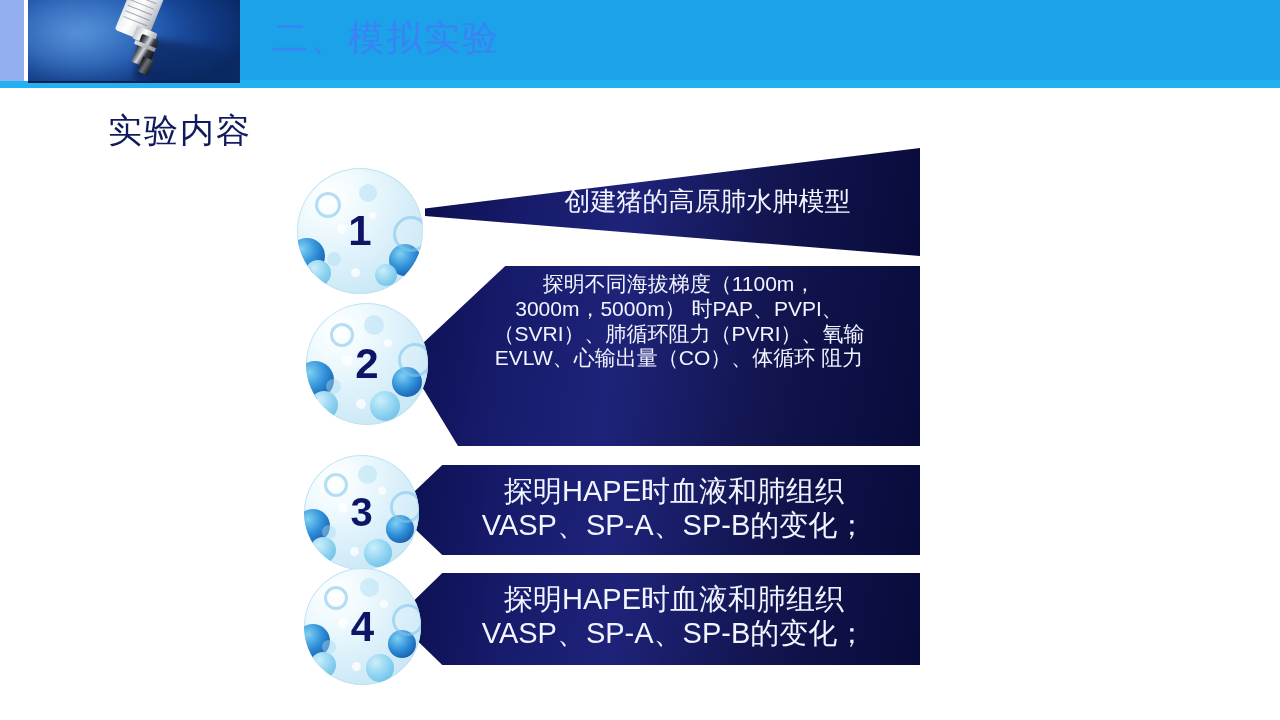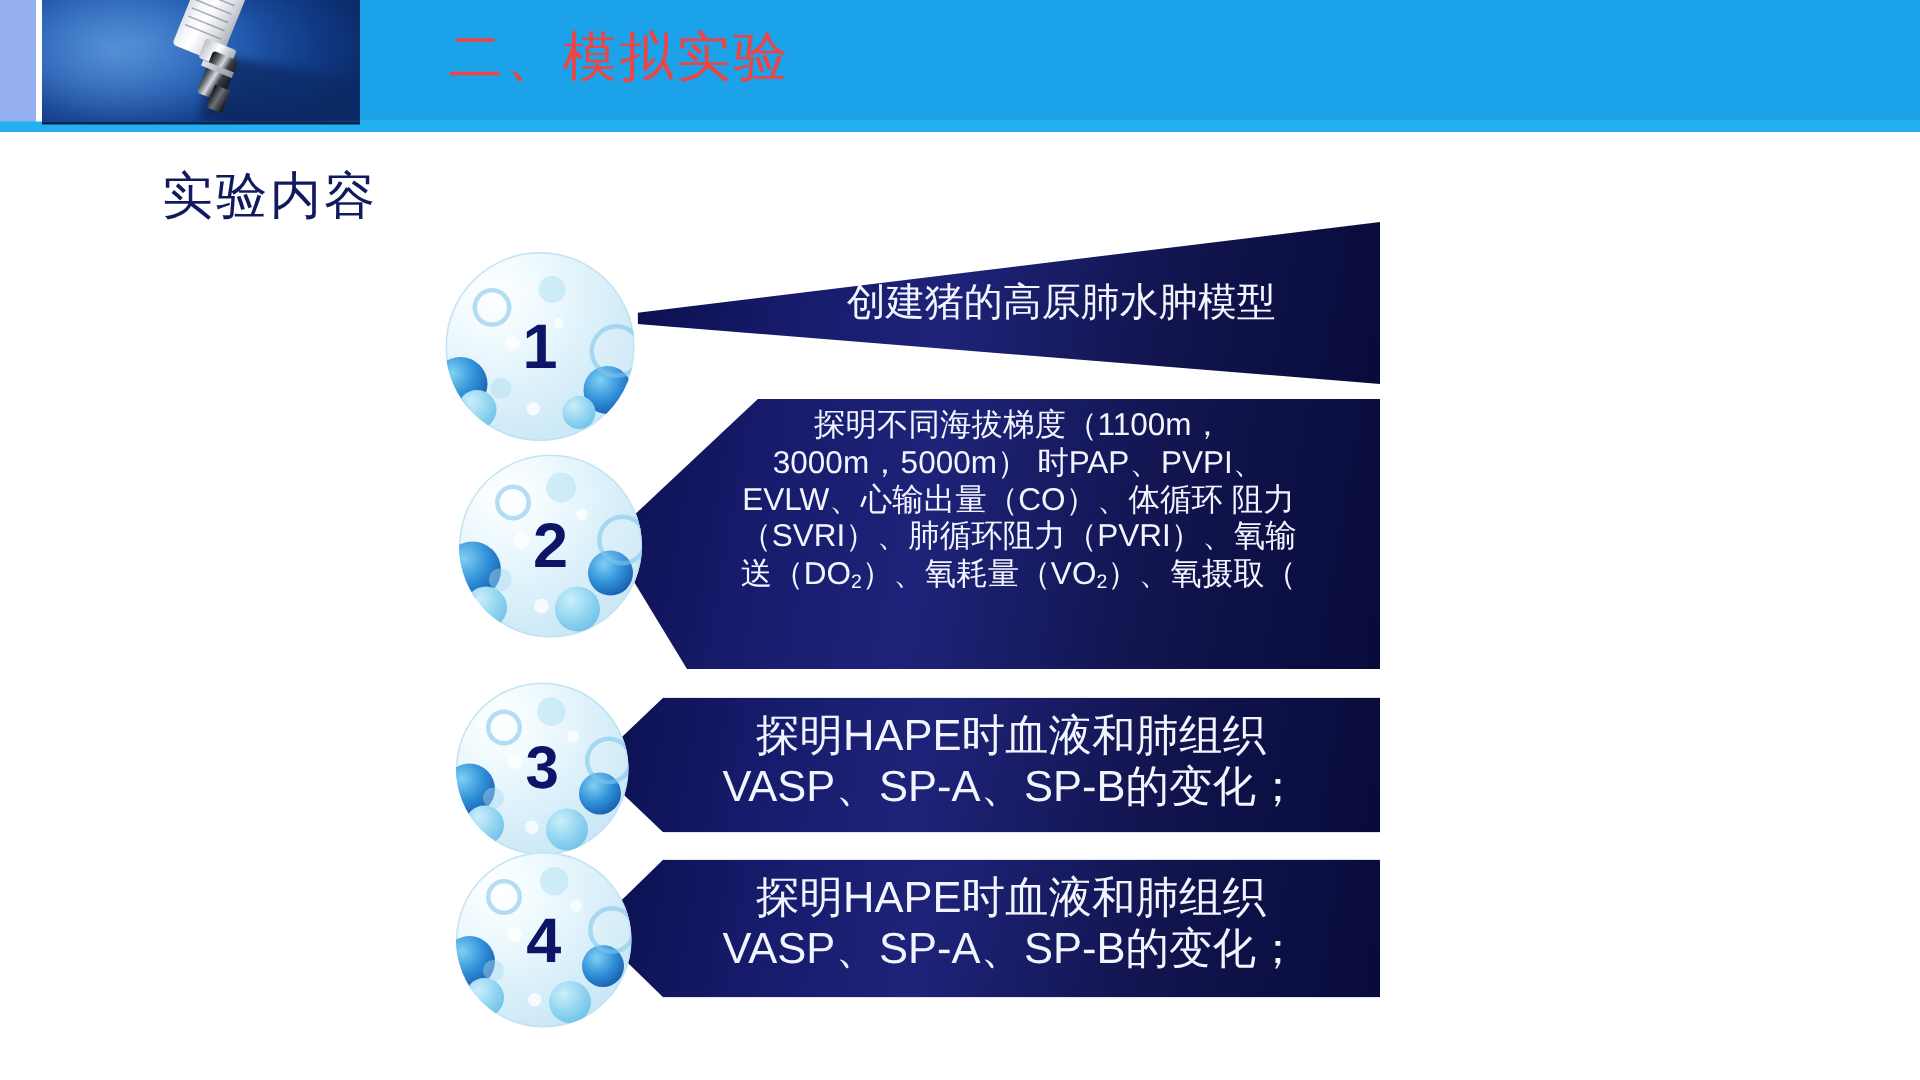--- a/index.html
+++ b/index.html
@@ -67,23 +67,22 @@
   }
   .syr-band{
     position:absolute;left:106px;top:44px;width:22px;height:4px;
     background:linear-gradient(100deg,#e3e6ea,#8f949c);
     transform:rotate(22deg);
   }
 
   .header-title{
     position:absolute;left:272px;top:14px;
     font-family:"DejaVu Serif","Liberation Serif",serif;
-    font-size:36px;color:#ef4444;letter-spacing:2px;
+    font-size:36px;color:#3b82f6;letter-spacing:2px;
     white-space:nowrap;
-    margin-left:27px;
   }
 
   
   .subtitle{
     position:absolute;left:108px;top:108px;
     font-family:Liberation Sans, sans-serif;
     font-size:34px;color:#111a5e;letter-spacing:2px;white-space:nowrap;
   }
 
   
@@ -173,23 +172,22 @@
       <span class="num" style="font-size:42px;">1</span>
     </div>
   </div>
 
   <div class="item">
     <div class="banner" style="left:395px;top:266px;width:525px;height:180px;
                 clip-path:polygon(21% 0%, 100% 0%, 100% 100%, 12% 100%, 2% 52%);"></div>
     <div class="banner-txt" style="left:440px;top:272px;width:478px;font-size:21px;">
         <div><span>探明不同海拔梯度（1100m，</span></div>
         <div><span>3000m，5000m）    时PAP、PVPI、</span></div>
+        <div><span>（SVRI）、肺循环阻力（PVRI）、氧输</span></div>
         <div><span>EVLW、心输出量（CO）、体循环 阻力</span></div>
-        <div><span>（SVRI）、肺循环阻力（PVRI）、氧输</span></div>
-        <div><span>送（DO</span><sub>2</sub><span>）、氧耗量（VO</span><sub>2</sub><span>）、氧摄取（</span></div>
       </div>
     <div class="circle" style="left:306px;top:303px;width:122px;height:122px;">
       <span class="bub b-deep" style="left:-10px;top:58px;width:38px;height:38px;"></span>
       <span class="bub b-mid" style="left:4px;top:88px;width:28px;height:28px;"></span>
       <span class="bub b-deep" style="left:86px;top:64px;width:30px;height:30px;"></span>
       <span class="bub b-mid" style="left:64px;top:88px;width:30px;height:30px;"></span>
       <span class="bub b-ring" style="left:92px;top:40px;width:28px;height:28px;"></span>
       <span class="bub b-ring" style="left:24px;top:20px;width:18px;height:18px;"></span>
       <span class="bub b-soft" style="left:58px;top:12px;width:20px;height:20px;"></span>
       <span class="bub b-pale" style="left:36px;top:52px;width:11px;height:11px;"></span>

